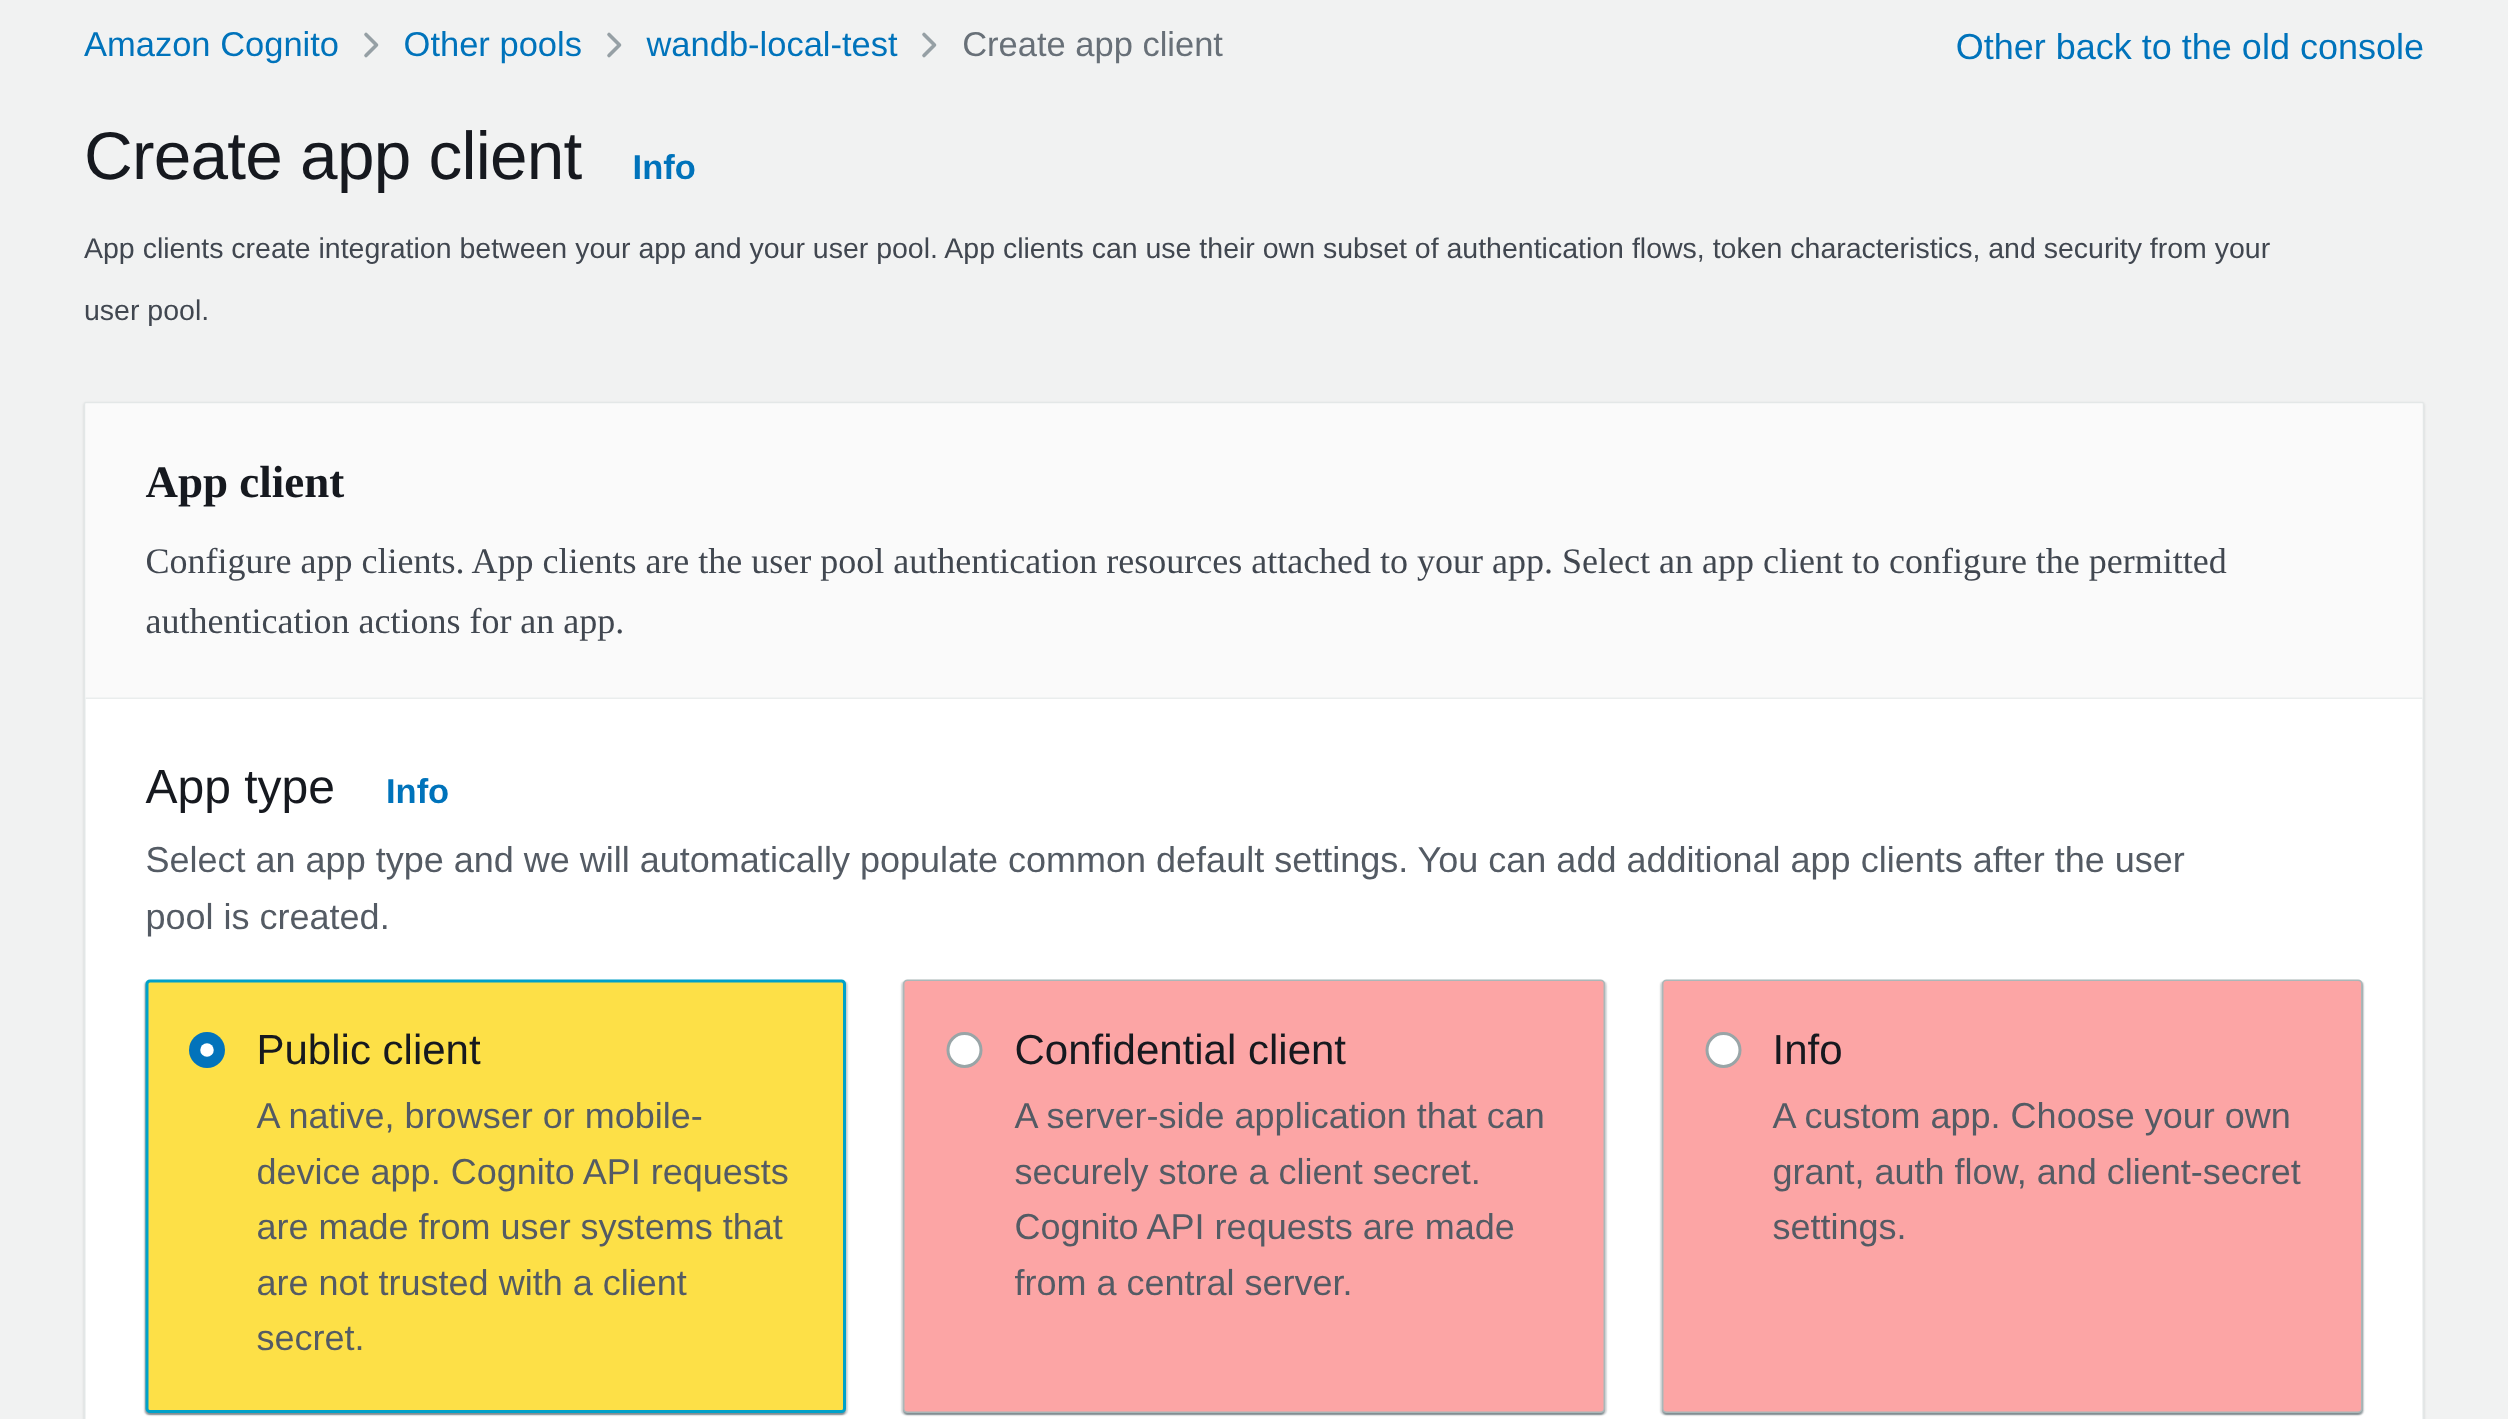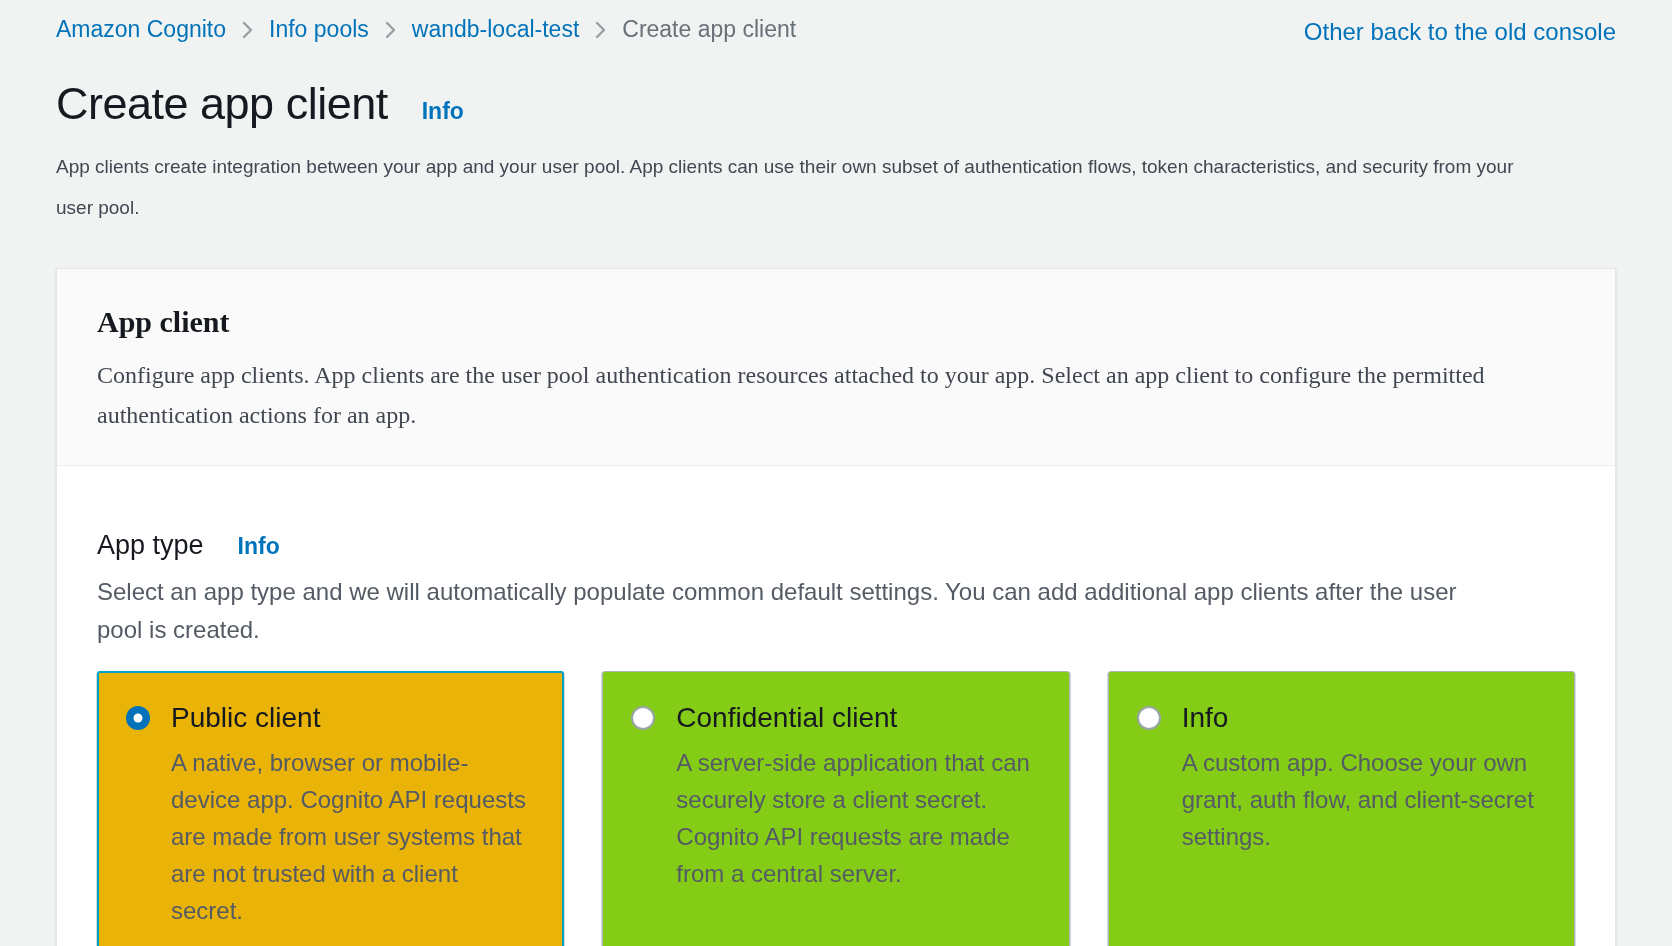--- a/index.html
+++ b/index.html
@@ -54,37 +54,37 @@
     font-family: Liberation Serif, serif;
   }
   .panel-header h2 { font-size: 30px; font-weight: 700; color: #16191f; }
   .panel-header p {
     margin-top: 16px; font-size: 24px; line-height: 40px; color: #414750;
     max-width: 1390px;
   }
   .panel-body { padding: 40px 40px 50px 40px; flex: 1 1 auto; }
 
   .field-label-row { display: flex; align-items: baseline; }
-  .field-label { font-size: 27px; color: #16191f; margin-top: 24px; }
+  .field-label { font-size: 32px; color: #16191f; }
   .field-label-row .info-link { font-size: 23px; margin-left: 34px; }
   .field-desc {
     margin-top: 12px; font-size: 24px; line-height: 38px; color: #545b64;
     max-width: 1400px;
   }
 
   
   .cards { display: flex; gap: 38px; margin-top: 22px; align-items: stretch; }
   .card {
-    flex: 1 1 0; background: #84cc16;
+    flex: 1 1 0; background: #fca5a5;
     border: 1px solid #aab7b8; border-radius: 3px;
     padding: 30px 28px; cursor: pointer;
     box-shadow: 0 1px 1px 0 rgba(0,28,36,0.3), 1px 1px 1px 0 rgba(0,28,36,0.15), -1px 1px 1px 0 rgba(0,28,36,0.15);
   }
   .card.selected {
-    border: 2px solid #00a1c9; background: #eab308; padding: 29px 27px;
+    border: 2px solid #00a1c9; background: #fde047; padding: 29px 27px;
   }
   .card-top { display: flex; align-items: center; }
   .radio {
     width: 24px; height: 24px; border-radius: 50%; flex: 0 0 auto;
     border: 2px solid #99a5a7; background: #ffffff; position: relative;
   }
   .radio.checked { border: none; background: #0273bb; }
   .radio.checked::after {
     content: ""; position: absolute; left: 50%; top: 50%;
     width: 9px; height: 9px; border-radius: 50%; background: #ffffff;
@@ -103,21 +103,21 @@
 <div class="page">
 
   <div class="topbar">
     <nav class="breadcrumb">
       <a>Amazon Cognito</a>
       <span class="sep">
         <svg width="15" height="24" viewBox="0 0 15 24" fill="none">
             <path d="M4 5 L11 12 L4 19" stroke-width="2.4" stroke-linecap="round" stroke-linejoin="round"></path>
           </svg>
       </span>
-      <a>Info pools</a>
+      <a>Other pools</a>
       <span class="sep">
         <svg width="15" height="24" viewBox="0 0 15 24" fill="none">
             <path d="M4 5 L11 12 L4 19" stroke-width="2.4" stroke-linecap="round" stroke-linejoin="round"></path>
           </svg>
       </span>
       <a>wandb-local-test</a>
       <span class="sep">
         <svg width="15" height="24" viewBox="0 0 15 24" fill="none">
             <path d="M4 5 L11 12 L4 19" stroke-width="2.4" stroke-linecap="round" stroke-linejoin="round"></path>
           </svg>

